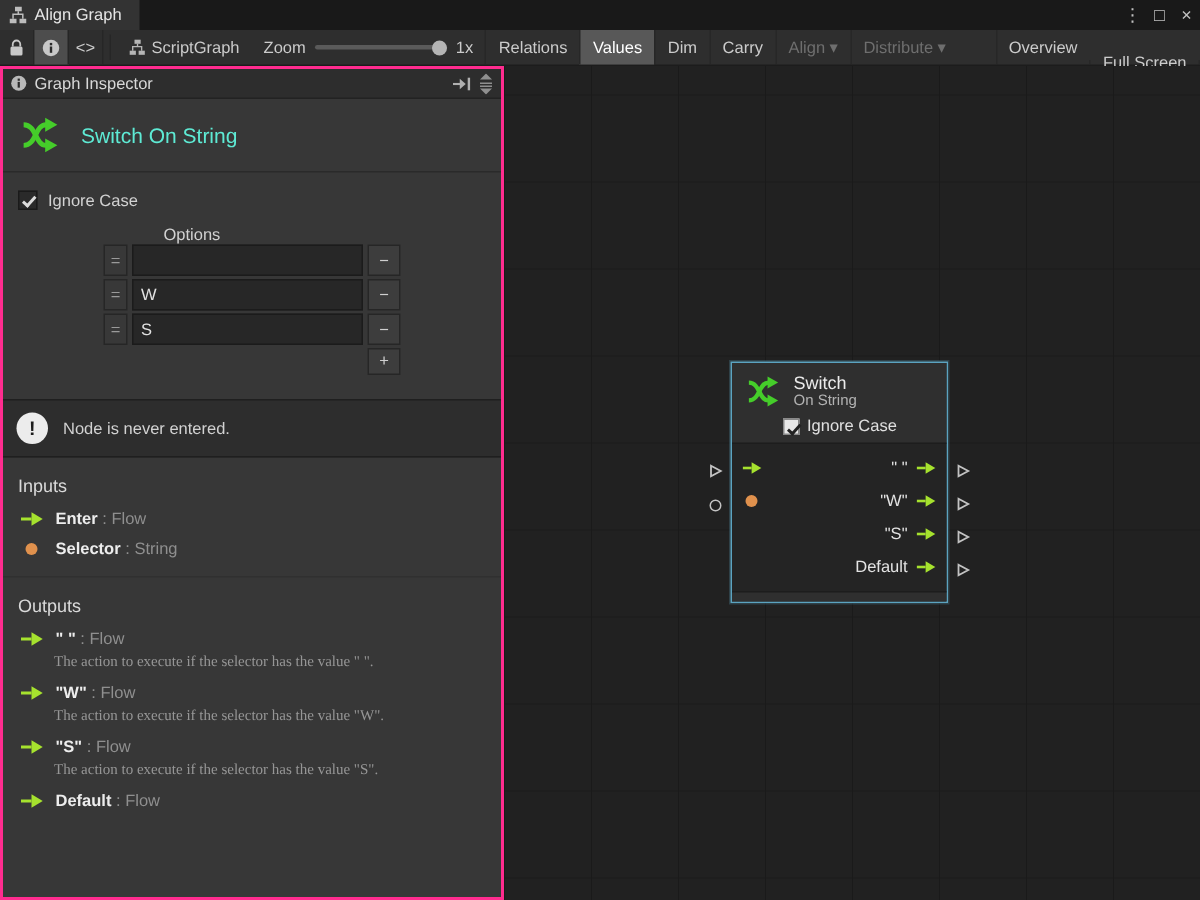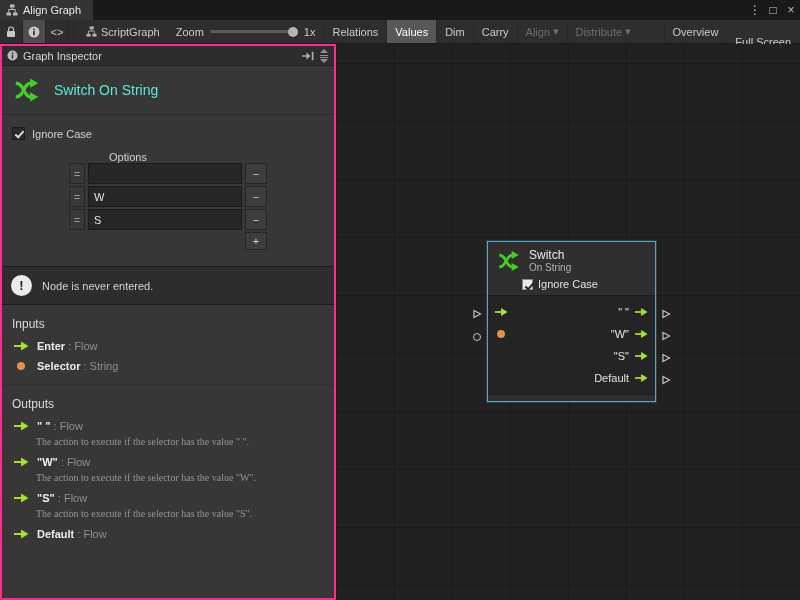--- a/index.html
+++ b/index.html
@@ -82,21 +82,21 @@
   .fa{width:15px;height:10px;color:var(--flow);flex:0 0 auto;}
   .dot{width:8px;height:8px;border-radius:50%;background:var(--value-orange);flex:0 0 auto;margin:0 4px 0 3px;}
 
   
   .canvas{flex:1;position:relative;overflow:hidden;
     background-color:#212121;
     background-image:linear-gradient(#1a1a1a 1px,transparent 1px),linear-gradient(90deg,#1a1a1a 1px,transparent 1px);
     background-size:58px 58px;background-position:0 19px;}
 
   .node-wrap{position:absolute;left:151px;top:197px;}
-  .node{width:169px;background:#262626;border:1px solid var(--node-blue);box-shadow:0 0 0 1px rgba(91,163,192,0.25);}
+  .node{width:145px;background:#262626;border:1px solid var(--node-blue);box-shadow:0 0 0 1px rgba(91,163,192,0.25);}
   .node-header{background:#2f2f2f;padding:6px 8px 5px 8px;border-bottom:1px solid #1d1d1d;}
   .node-title-row{display:flex;align-items:center;gap:7px;}
   .node-icon{width:26px;height:26px;color:var(--icon-green);flex:0 0 auto;}
   .node-title{font-size:12px;color:#eaeaea;line-height:13px;}
   .node-subtitle{font-size:10px;color:#b2b2b2;line-height:12px;}
   .node-check{display:flex;align-items:center;gap:5px;margin:4px 0 0 26px;color:#e0e0e0;font-size:11px;}
   .node-ports{padding:5px 0 5px 0;background:#242424;}
   .port-row{height:22px;display:flex;align-items:center;padding:0 7px;}
   .in-slot{width:15px;display:flex;align-items:center;}
   .out-label{margin-left:auto;margin-right:6px;color:#e3e3e3;font-size:11px;}

